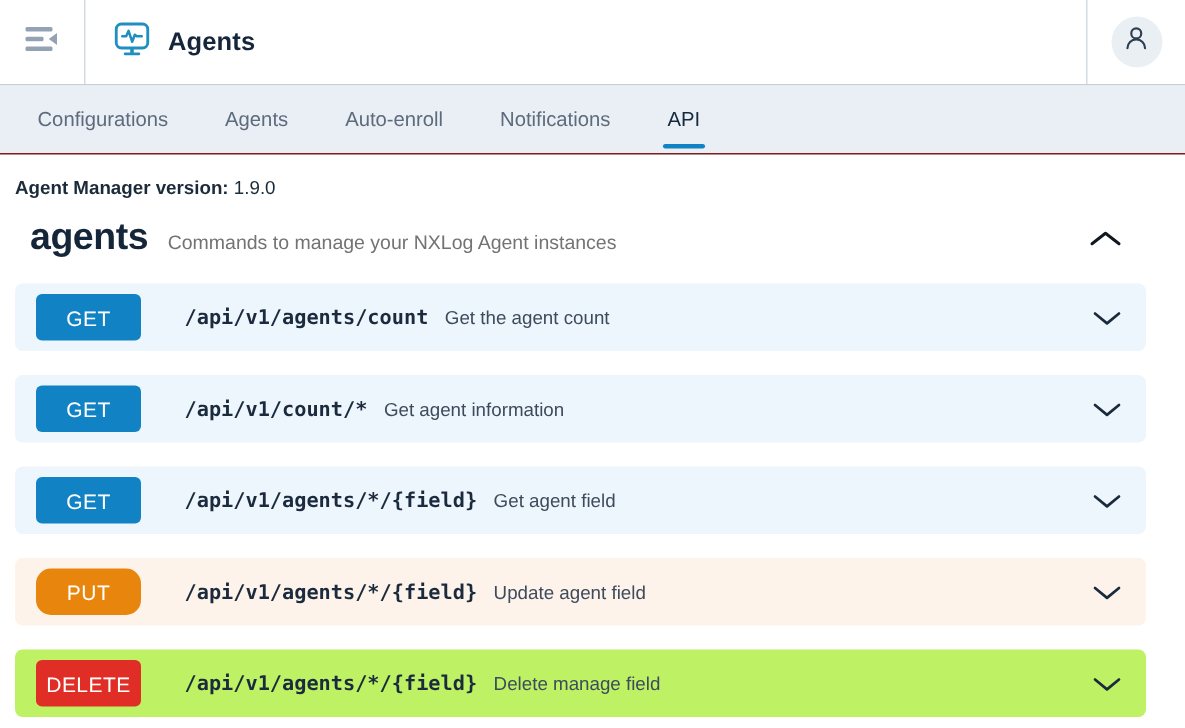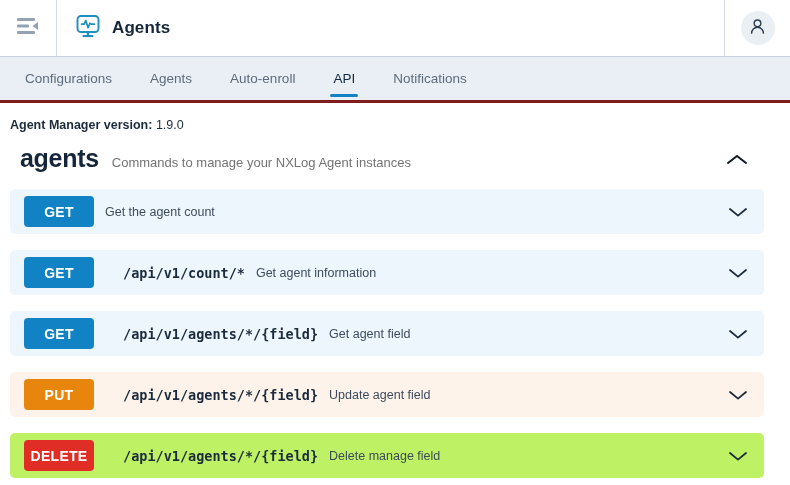--- a/index.html
+++ b/index.html
@@ -60,21 +60,21 @@
     cursor: pointer;
   }
 
   
   .tabstrip {
     height: 46px;
     background: #eaeff5;
     display: flex;
     align-items: stretch;
     padding-left: 6px;
-    border-bottom: 3px solid #7f1d1d;
+    border-bottom: 1px solid #7f1d1d;
   }
   .tab {
     display: flex;
     align-items: center;
     padding: 0 19px;
     font-size: 13.5px;
     color: #5d6b7c;
     position: relative;
     cursor: pointer;
     white-space: nowrap;
@@ -148,26 +148,26 @@
 
   .method {
     width: 70px;
     height: 31px;
     border-radius: 4px;
     display: flex;
     align-items: center;
     justify-content: center;
     color: #ffffff;
     font-size: 14px;
-    font-weight: bold;
+    font-weight: normal;
     letter-spacing: .3px;
     flex: none;
   }
   .method.get    { background: #1183c4; }
-  .method.put    { background: #e8850c; }
+  .method.put    { background: #e8850c; border-radius: 10px; }
   .method.delete { background: #e02d26; }
 
   .op-path {
     font-family: "DejaVu Sans Mono", "Liberation Mono", monospace;
     font-size: 13.5px;
     font-weight: bold;
     color: #1b2b3d;
     margin-left: 29px;
     white-space: nowrap;
   }
@@ -226,25 +226,25 @@
 <div class="tabstrip">
   <div class="tab">
       <span>Configurations</span>
     </div>
   <div class="tab">
       <span>Agents</span>
     </div>
   <div class="tab">
       <span>Auto-enroll</span>
     </div>
+  <div class="tab">
+      <span>Notifications</span>
+    </div>
   <div class="tab active">
       <span>API</span>
-    </div>
-  <div class="tab">
-      <span>Notifications</span>
     </div>
 </div>
 
 <div class="content">
 
   <div class="version-line">
     <span class="k">Agent Manager version:</span>
     <span class="v">1.9.0</span>
   </div>
 
@@ -255,20 +255,21 @@
       <svg width="22" height="14" viewBox="0 0 22 14">
         <path d="M2 10 L11 3 L20 10" fill="none" stroke="#111820" stroke-width="2" stroke-linecap="round" stroke-linejoin="round"></path>
       </svg>
     </span>
   </div>
 
   <div class="op-list">
 
     <div class="op-row get">
       <span class="method get">GET</span>
+      <span class="op-path">/api/v1/agents/count</span>
       <span class="op-desc">Get the agent count</span>
       <span class="op-chevron">
         <svg width="20" height="12" viewBox="0 0 20 12">
             <path d="M2 3 L10 9.6 L18 3" fill="none" stroke="#1b2b3d" stroke-width="1.8" stroke-linecap="round" stroke-linejoin="round"></path>
           </svg>
       </span>
     </div>
 
     <div class="op-row get">
       <span class="method get">GET</span>

